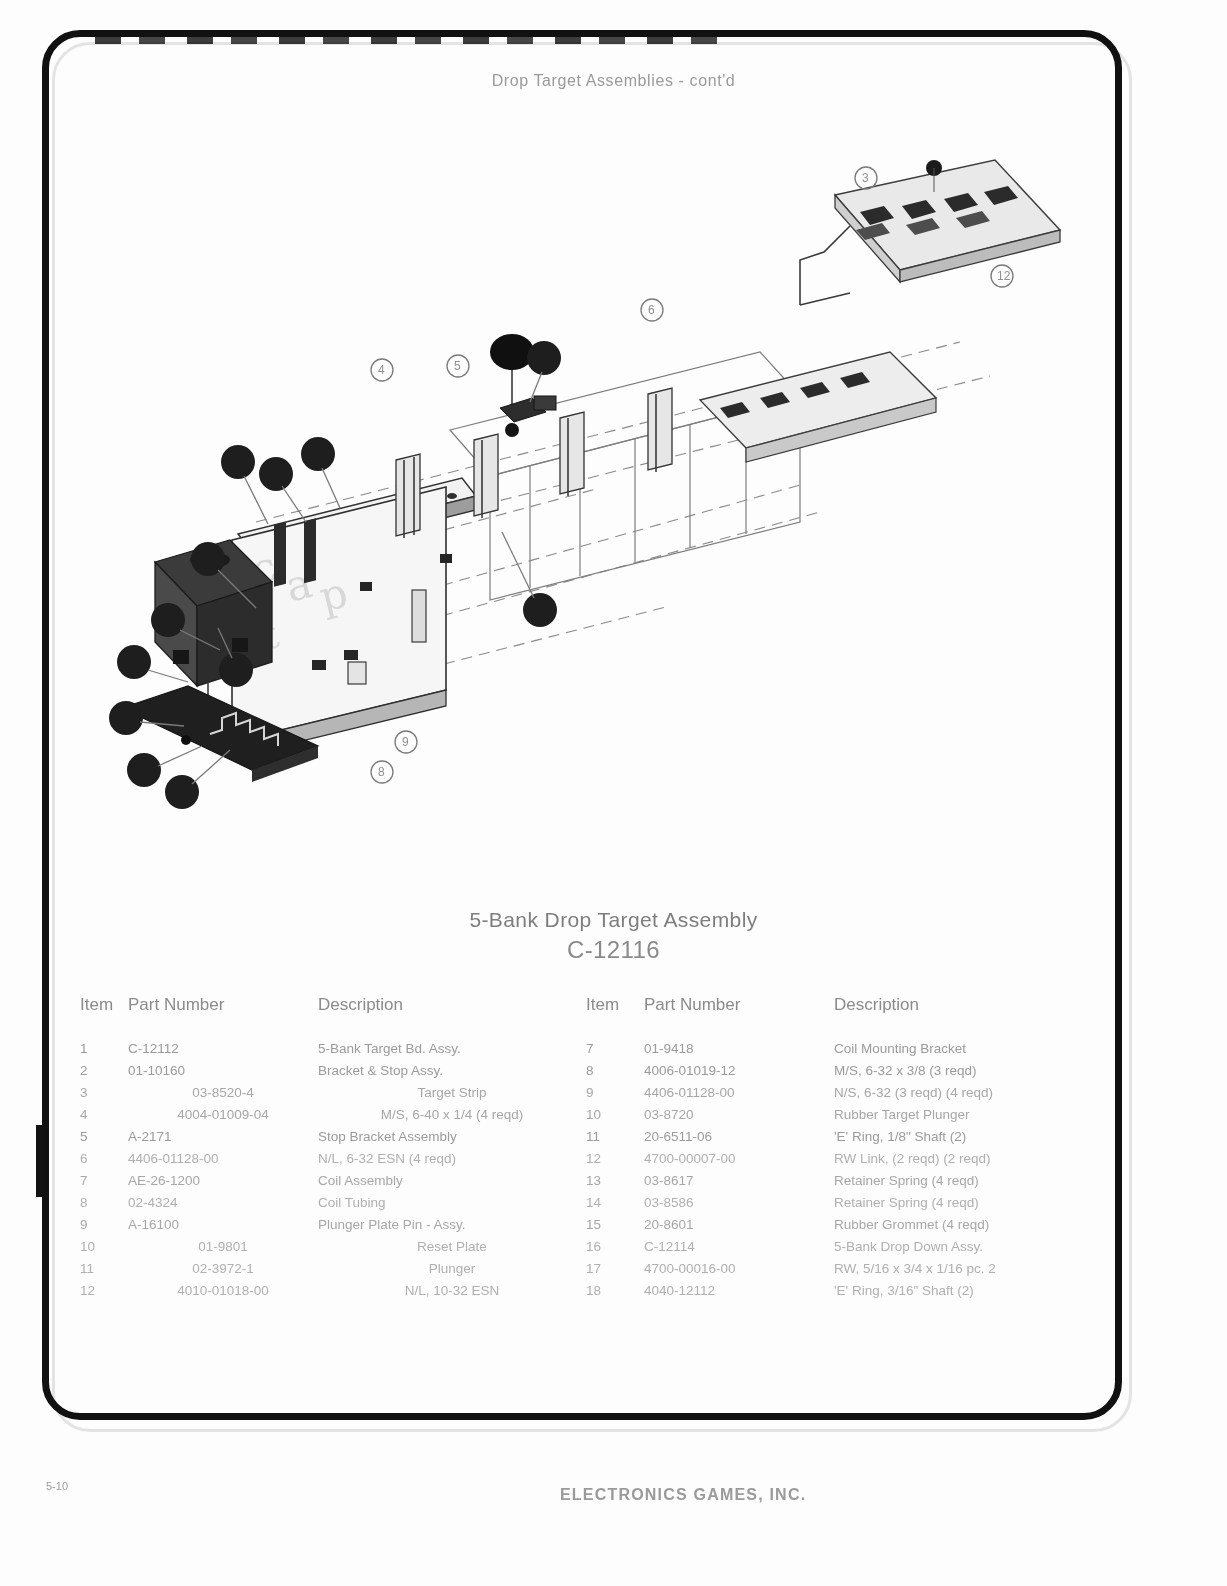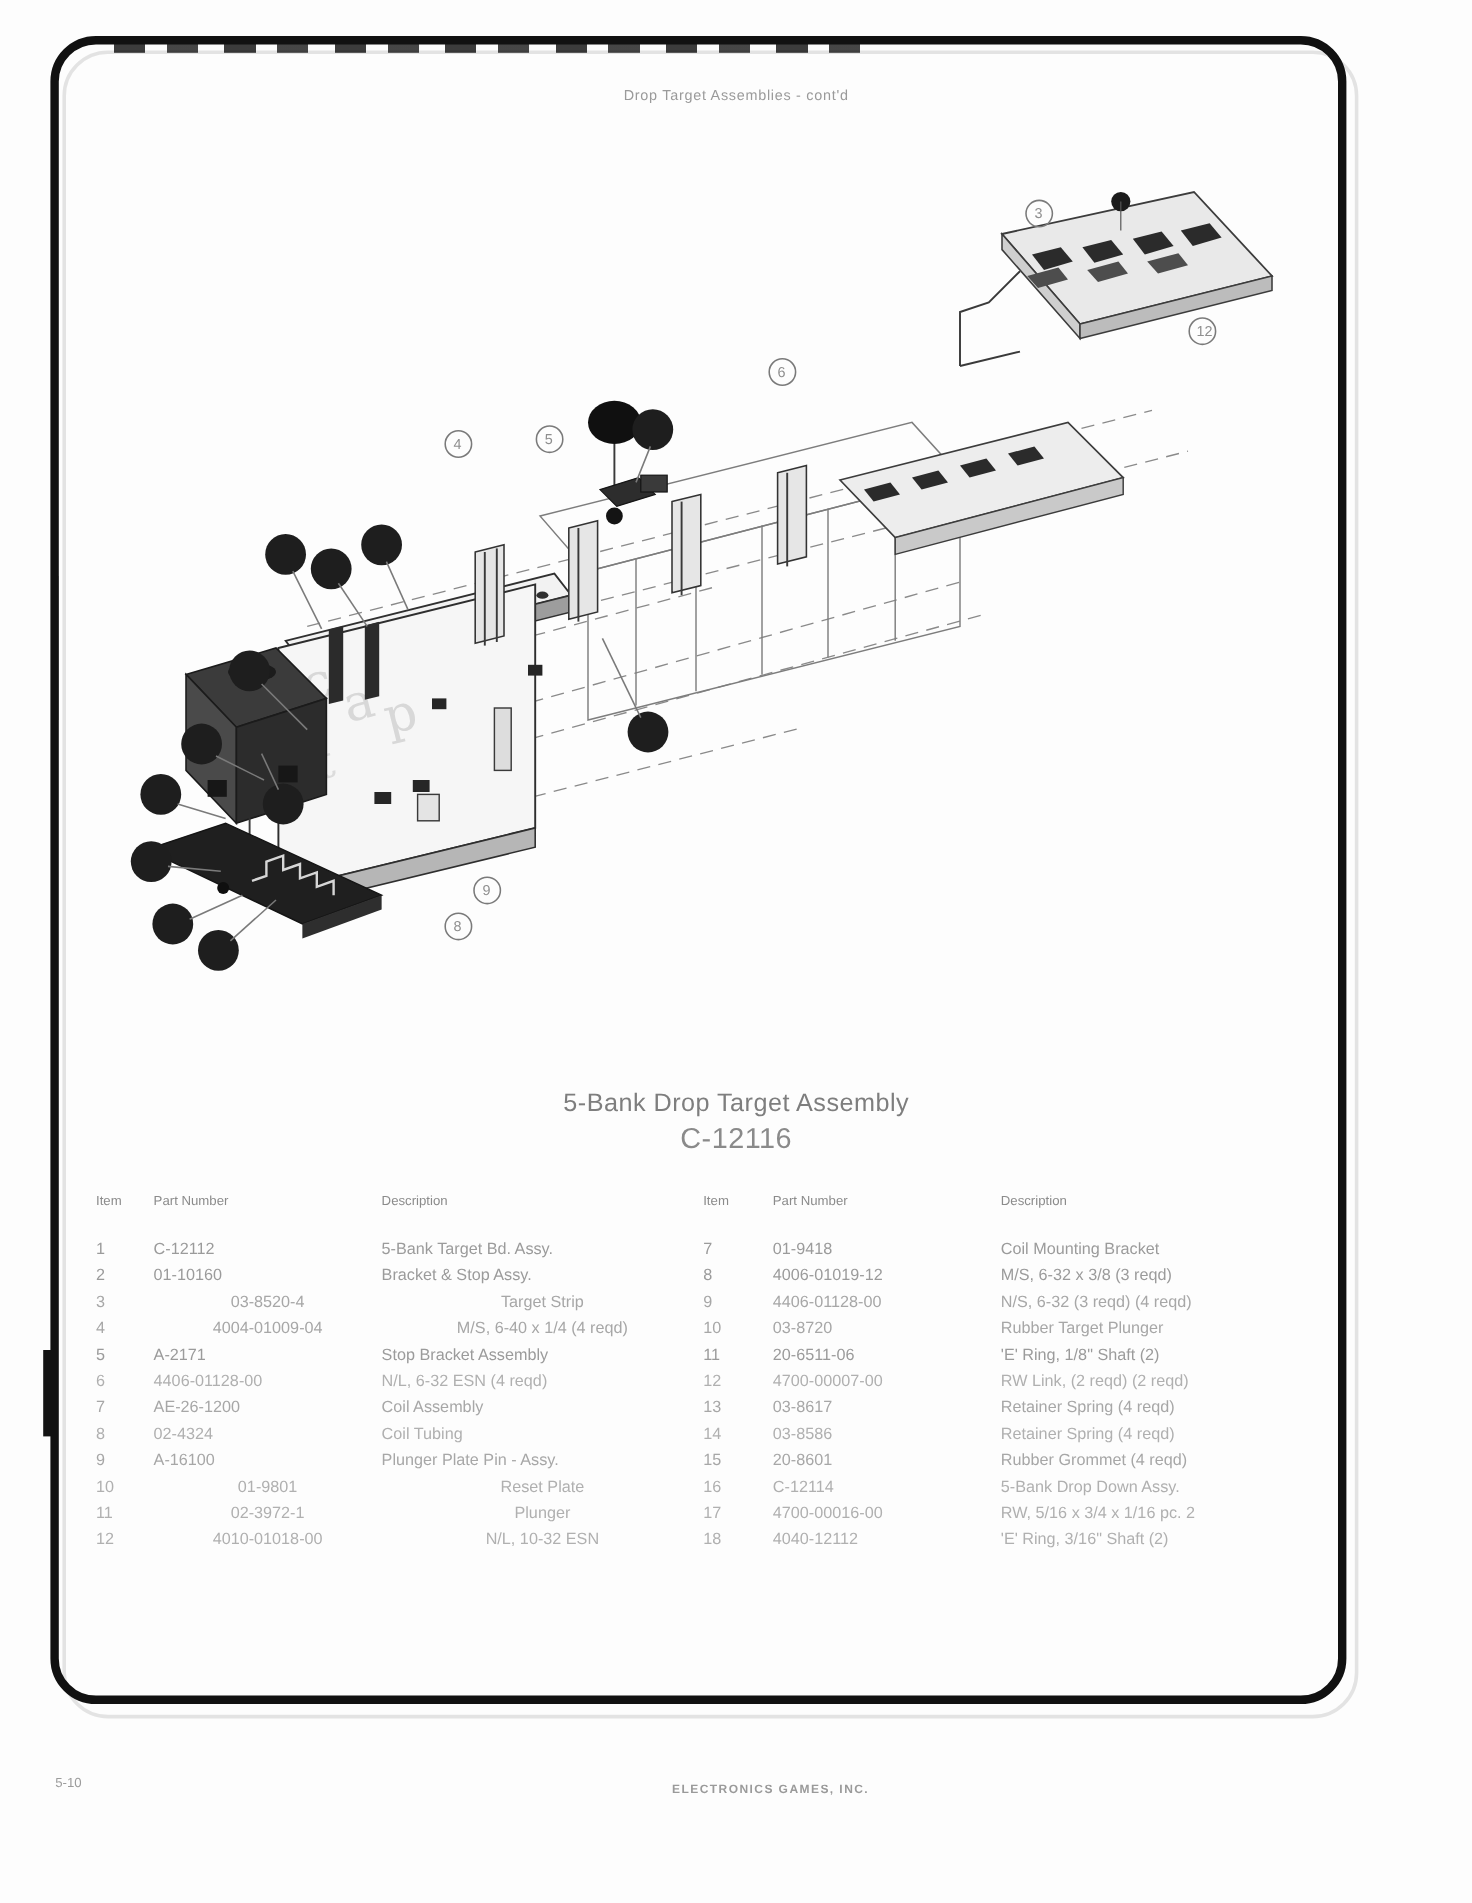--- a/index.html
+++ b/index.html
@@ -70,21 +70,21 @@
     width: 5px; height: 120px;
     background: rgba(0,0,0,.28);
   }
 
   
   .doc-header {
     position: absolute;
     left: 0; right: 0;
     top: 72px;
     text-align: center;
-    font-size: 12px;
+    font-size: 16px;
     letter-spacing: .6px;
     color: #9a9a9a;
   }
   .assembly-title {
     position: absolute;
     left: 0; right: 0;
     top: 905px;
     text-align: center;
     font-size: 21px;
     color: #7e7e7e;
@@ -105,21 +105,21 @@
     width: 1010px;
     font-size: 13.5px;
     color: #8d8d8d;
     border-collapse: collapse;
   }
   .parts-table th {
     font-weight: normal;
     text-align: left;
     padding: 0 0 22px 0;
     color: #8b8b8b;
-    font-size: 11px;
+    font-size: 17px;
   }
   .parts-table td {
     padding: 3.5px 0;
     vertical-align: top;
     white-space: nowrap;
   }
   .col-item   { width: 48px;  text-align: left; padding-left: 6px; }
   .col-part   { width: 190px; }
   .col-desc   { width: 268px; }
   .col-item2  { width: 58px;  text-align: left; padding-left: 10px;}
@@ -152,21 +152,21 @@
     font-family: "DejaVu Serif", serif;
     font-style: italic;
     font-size: 46px;
     color: #d0d0d0;
     letter-spacing: 1px;
   }
   .brand-sub {
     position: absolute;
     left: 560px;
     top: 16px;
-    font-size: 10px;
+    font-size: 16px;
     font-weight: bold;
     letter-spacing: 1.2px;
     color: #9a9a9a;
   }
 
   
   .diagram {
     position: absolute;
     left: 60px;
     top: 130px;

